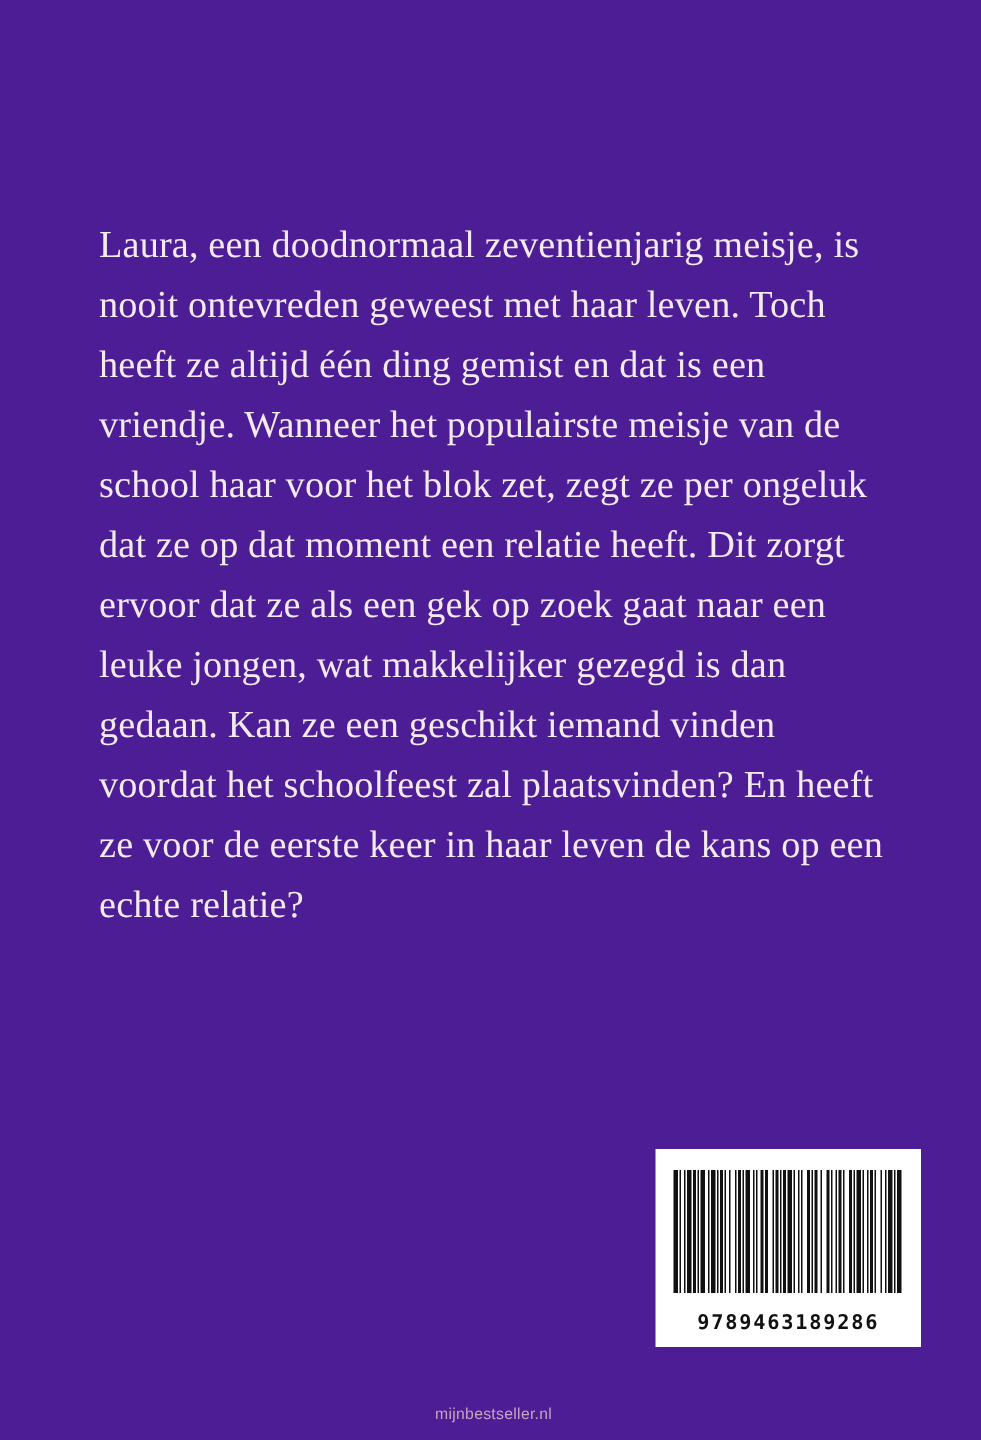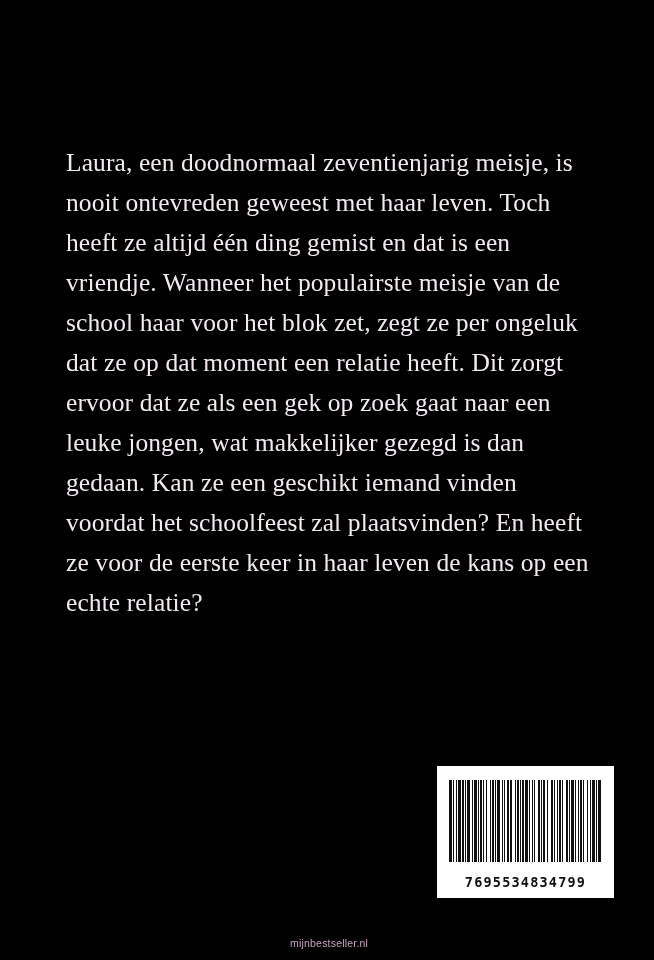--- a/index.html
+++ b/index.html
@@ -10,21 +10,21 @@
     width: 654px;
     height: 960px;
     background: #7b2065;
     font-family: "Liberation Serif", serif;
     overflow: hidden;
     position: relative;
   }
   .back-cover {
     position: absolute;
     inset: 0;
-    background: #000000;
+    background: #4c1d95;
   }
   .blurb {
     position: absolute;
     left: 66px;
     top: 143px;
     width: 530px;
     color: #f3eaf0;
     font-family: "Liberation Serif", serif;
     font-size: 25.5px;
     line-height: 40px;
@@ -180,18 +180,18 @@
         <i style="width: 2.9px; background: transparent;"></i>
         <i style="width: 1.45px;"></i>
         <i style="width: 1.45px; background: transparent;"></i>
         <i style="width: 2.9px;"></i>
         <i style="width: 1.45px; background: transparent;"></i>
         <i style="width: 1.45px;"></i>
         <i style="width: 1.45px; background: transparent;"></i>
         <i style="width: 4.35px;"></i>
         <i style="width: 1.45px; background: transparent;"></i>
       </div>
-    <div class="barcode-number">7695534834799</div>
+    <div class="barcode-number">9789463189286</div>
   </div>
 
   <div class="imprint">mijnbestseller.nl</div>
 
 </div>
 
 </body></html>

